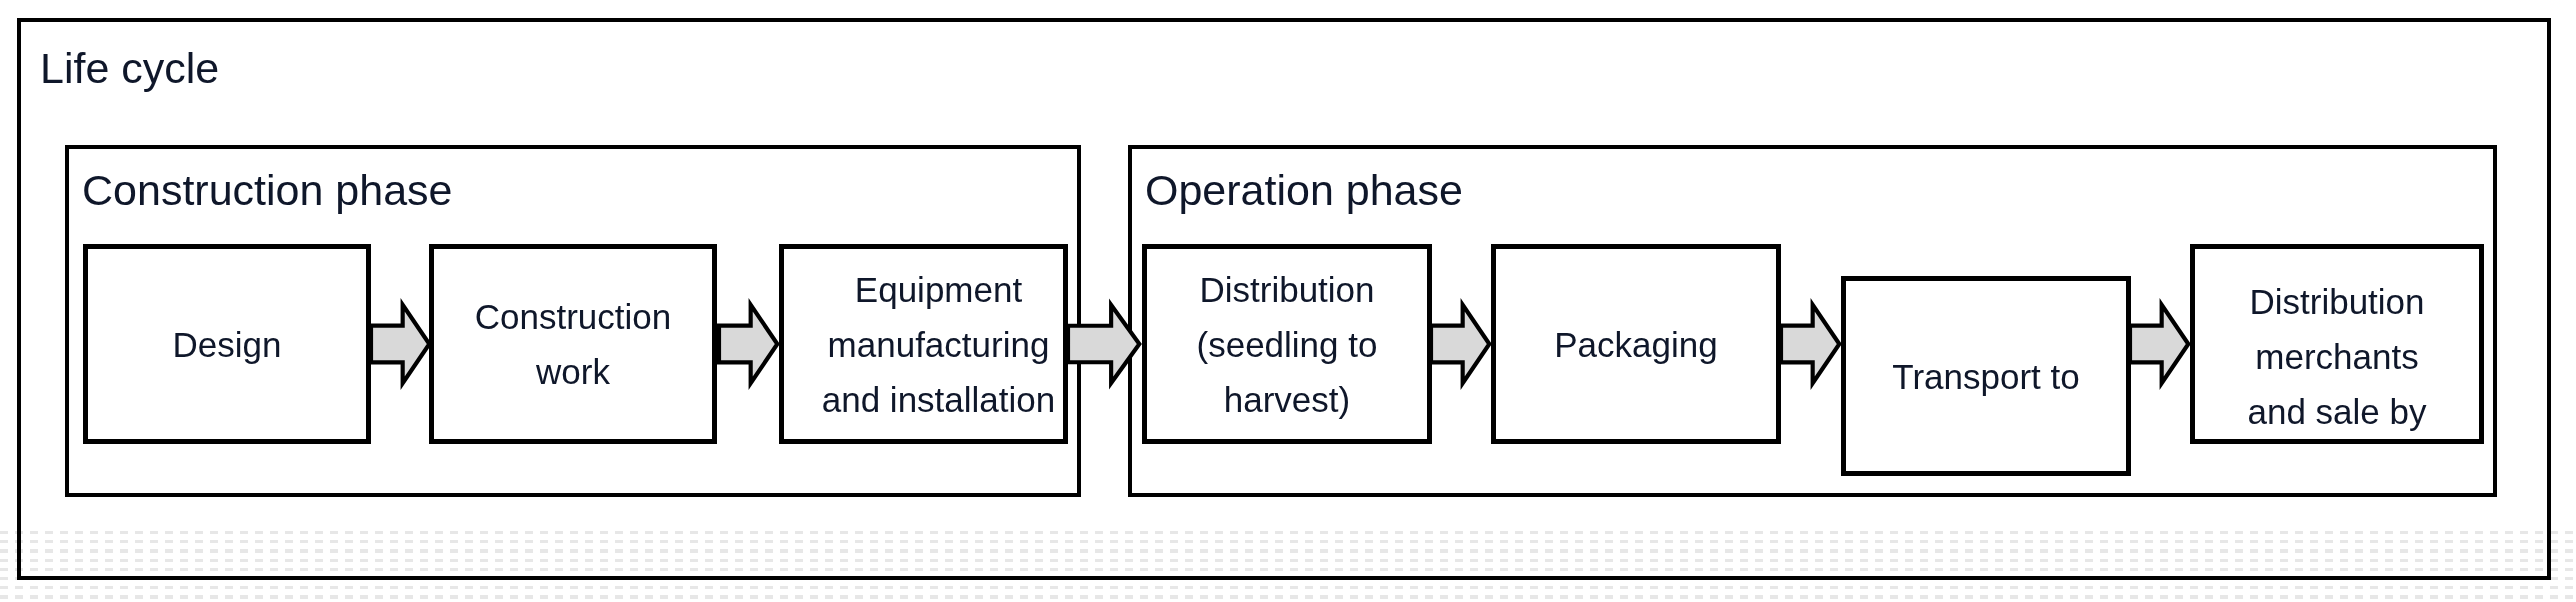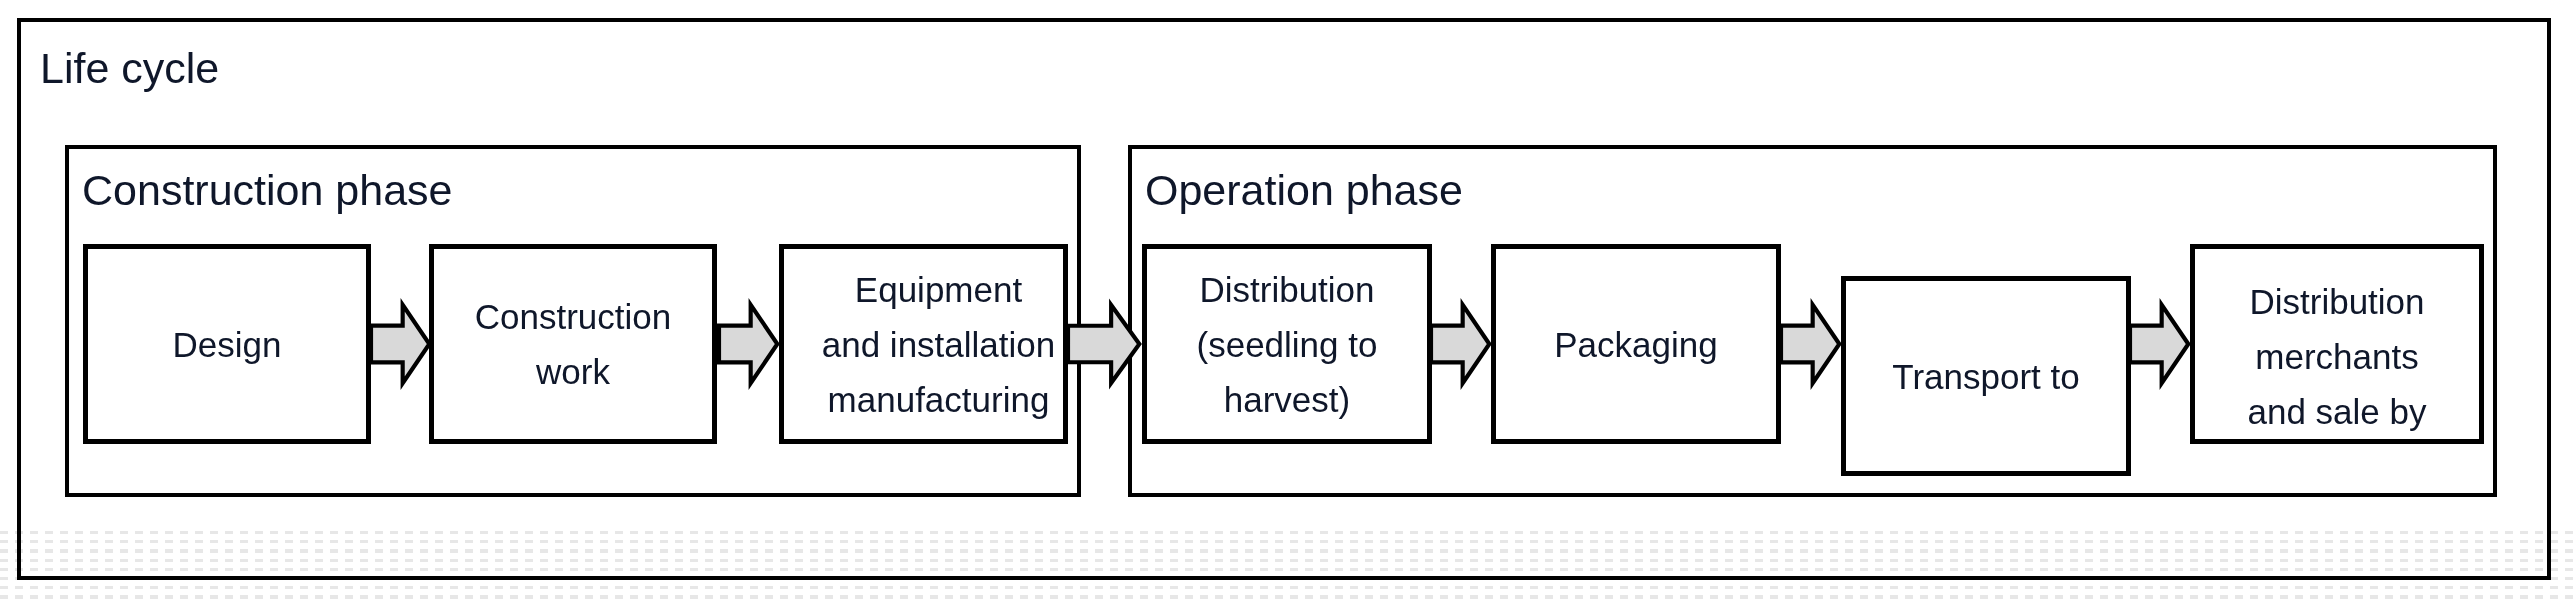--- a/index.html
+++ b/index.html
@@ -114,22 +114,22 @@
     <span>Construction</span>
     <span>work</span>
   </div>
 
   <svg class="arrow" id="arrow-2" viewBox="0 0 72 110" xmlns="http://www.w3.org/2000/svg">
     <polygon points="0,33 38,33 38,8 70,55 38,102 38,77 0,77" fill="#d9d9d9"></polygon>
   </svg>
 
   <div class="step" id="step-equipment">
     <span>Equipment</span>
+    <span>manufacturing</span>
     <span>and installation</span>
-    <span>manufacturing</span>
   </div>
 
   <svg class="arrow" id="arrow-3" viewBox="0 0 88 110" xmlns="http://www.w3.org/2000/svg">
     <polygon points="0,33 52,33 52,8 86,55 52,102 52,77 0,77" fill="#d9d9d9"></polygon>
   </svg>
 
   <div class="step" id="step-cultivation">
     <span>Distribution</span>
     <span>(seedling to</span>
     <span>harvest)</span>

